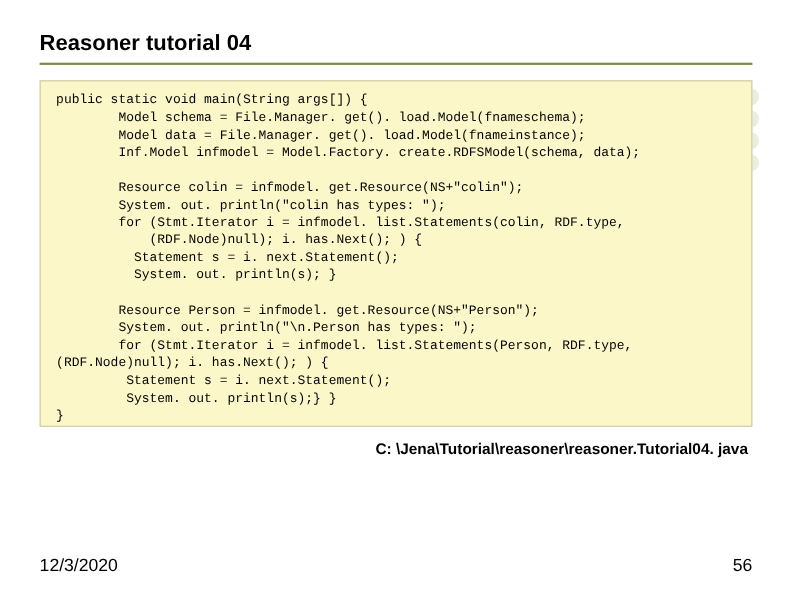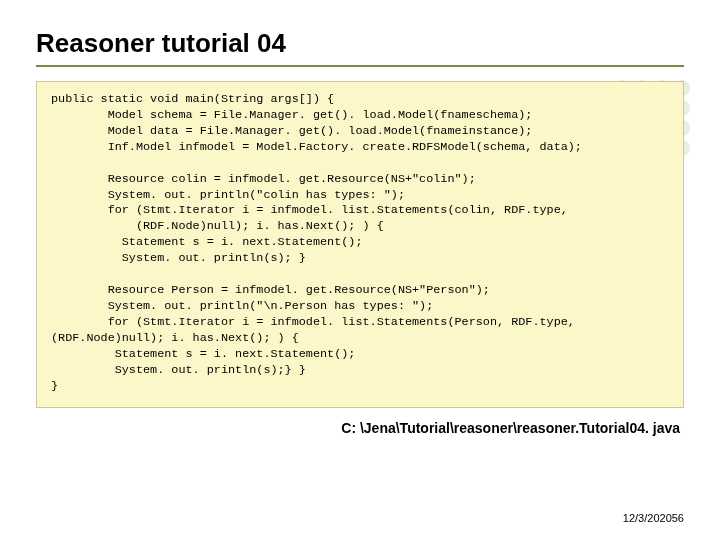--- a/index.html
+++ b/index.html
@@ -26,56 +26,56 @@
     height: 16px;
     border-radius: 50%;
     background: #e8efe0;
   }
   .slide {
     position: relative;
     z-index: 1;
     padding: 28px 36px 0 36px;
   }
   h1.title {
-    font-size: 26px;
+    font-size: 20px;
     font-weight: bold;
     color: #000;
     margin-bottom: 6px;
   }
   .rule {
     height: 2px;
     background: #7a8a48;
     margin-bottom: 14px;
   }
   .codebox {
     background: #fbf7c9;
     border: 1px solid #c8c8a0;
-    padding: 10px 14px 12px 14px;
+    padding: 10px 14px 0 14px;
     font-family: "Courier New", Courier, monospace;
     font-size: 11.8px;
     line-height: 1.35;
     color: #000;
     white-space: pre;
   }
   .caption {
     text-align: right;
     font-size: 14px;
     font-weight: bold;
     color: #000;
     margin-top: 12px;
     padding-right: 4px;
   }
   .footer {
     position: absolute;
     bottom: 16px;
     left: 36px;
     right: 36px;
     display: flex;
-    justify-content: flex-end;
-    font-size: 11px;
+    justify-content: space-between;
+    font-size: 16px;
     color: #000;
   }
 </style>
 </head>
 <body>
 
 <div class="decoration">
   <div class="dot"></div>
     <div class="dot"></div>
     <div class="dot"></div>

